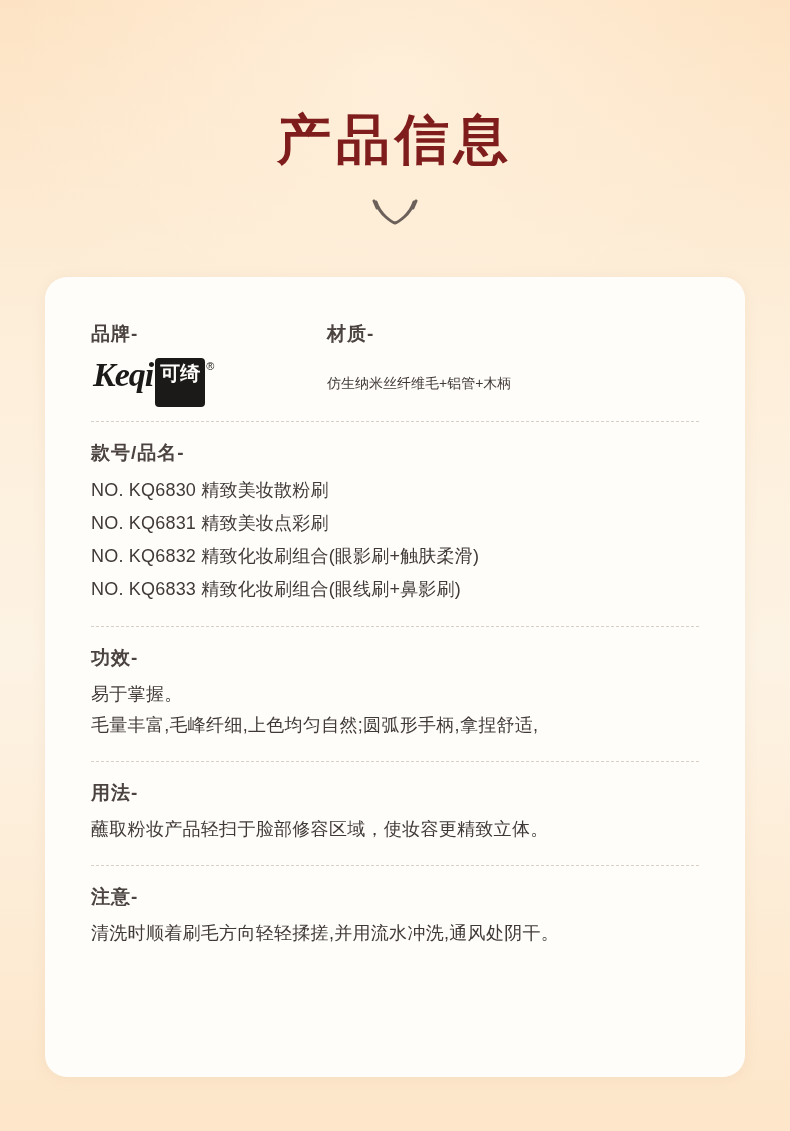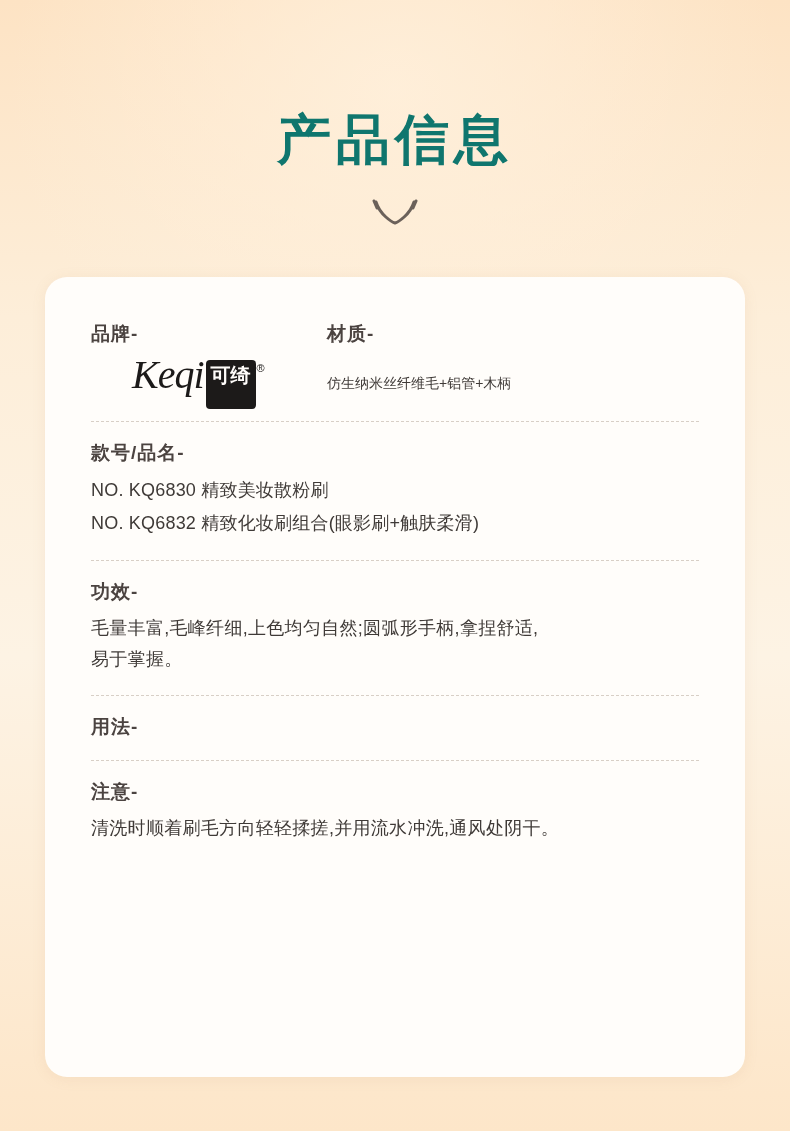--- a/index.html
+++ b/index.html
@@ -31,21 +31,21 @@
     width: 790px;
     height: 1131px;
     z-index: 2;
   }
 
   .title {
     text-align: center;
     padding-top: 104px;
     font-size: 54px;
     font-weight: bold;
-    color: #0f766e;
+    color: #7f1d1d;
     letter-spacing: 5px;
     font-family: "Liberation Sans", sans-serif;
   }
 
   .lash-wrap {
     text-align: center;
     margin-top: 22px;
     height: 34px;
   }
   .lash {
@@ -81,28 +81,27 @@
     margin-bottom: 8px;
   }
 
   .logo-block {
     margin-top: 8px;
     margin-left: 2px;
     position: relative;
     height: 46px;
   }
   .logo-text {
-    font-size: 40px;
-    font-weight: normal;
+    font-size: 34px;
+    font-weight: bold;
     font-style: italic;
     color: #1c1a19;
     letter-spacing: -1px;
     font-family: "Liberation Serif", serif;
     line-height: 40px;
-    margin-left: 39px;
   }
   .logo-cn {
     display: inline-block;
     background: #1c1a19;
     color: #fffdfa;
     font-size: 20px;
     font-weight: bold;
     padding: 2px 5px 20px 5px;
     border-radius: 4px;
     margin-left: 2px;
@@ -182,36 +181,39 @@
         <div class="material-value">仿生纳米丝纤维毛+铝管+木柄</div>
       </div>
     </div>
 
     <div class="divider"></div>
 
     <div class="block">
       <div class="field-label">款号/品名-</div>
       <div class="sku-list">
         <div class="sku-line">NO. KQ6830 精致美妆散粉刷</div>
+        <div class="sku-line">NO. KQ6831 精致美妆点彩刷</div>
         <div class="sku-line">NO. KQ6832 精致化妆刷组合(眼影刷+触肤柔滑)</div>
+        <div class="sku-line">NO. KQ6833 精致化妆刷组合(眼线刷+鼻影刷)</div>
       </div>
     </div>
 
     <div class="divider"></div>
 
     <div class="block">
       <div class="field-label">功效-</div>
+      <div class="body-text">易于掌握。</div>
       <div class="body-text">毛量丰富,毛峰纤细,上色均匀自然;圆弧形手柄,拿捏舒适,</div>
-      <div class="body-text">易于掌握。</div>
     </div>
 
     <div class="divider"></div>
 
     <div class="block">
       <div class="field-label">用法-</div>
+      <div class="body-text">蘸取粉妆产品轻扫于脸部修容区域，使妆容更精致立体。</div>
     </div>
 
     <div class="divider"></div>
 
     <div class="block">
       <div class="field-label">注意-</div>
       <div class="body-text">清洗时顺着刷毛方向轻轻揉搓,并用流水冲洗,通风处阴干。</div>
     </div>
 
     <div class="tail-space"></div>

